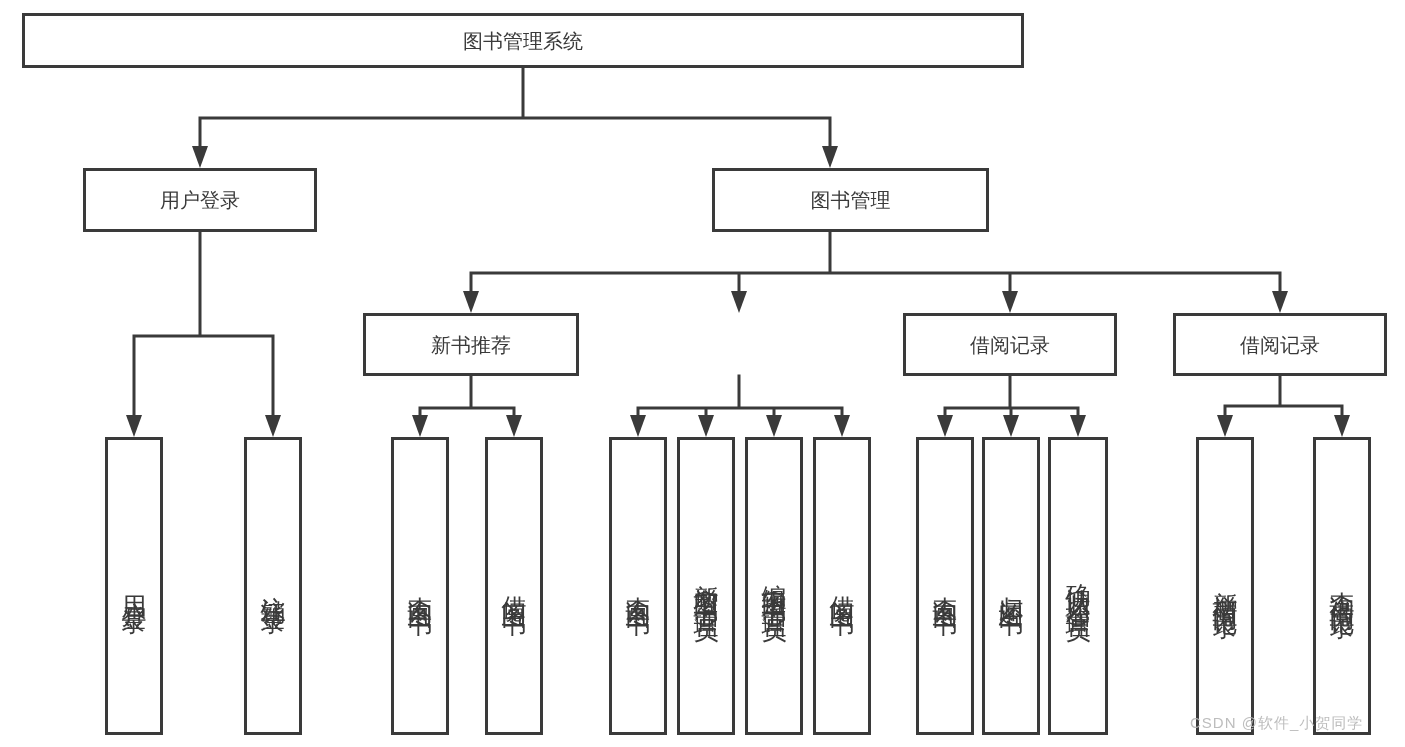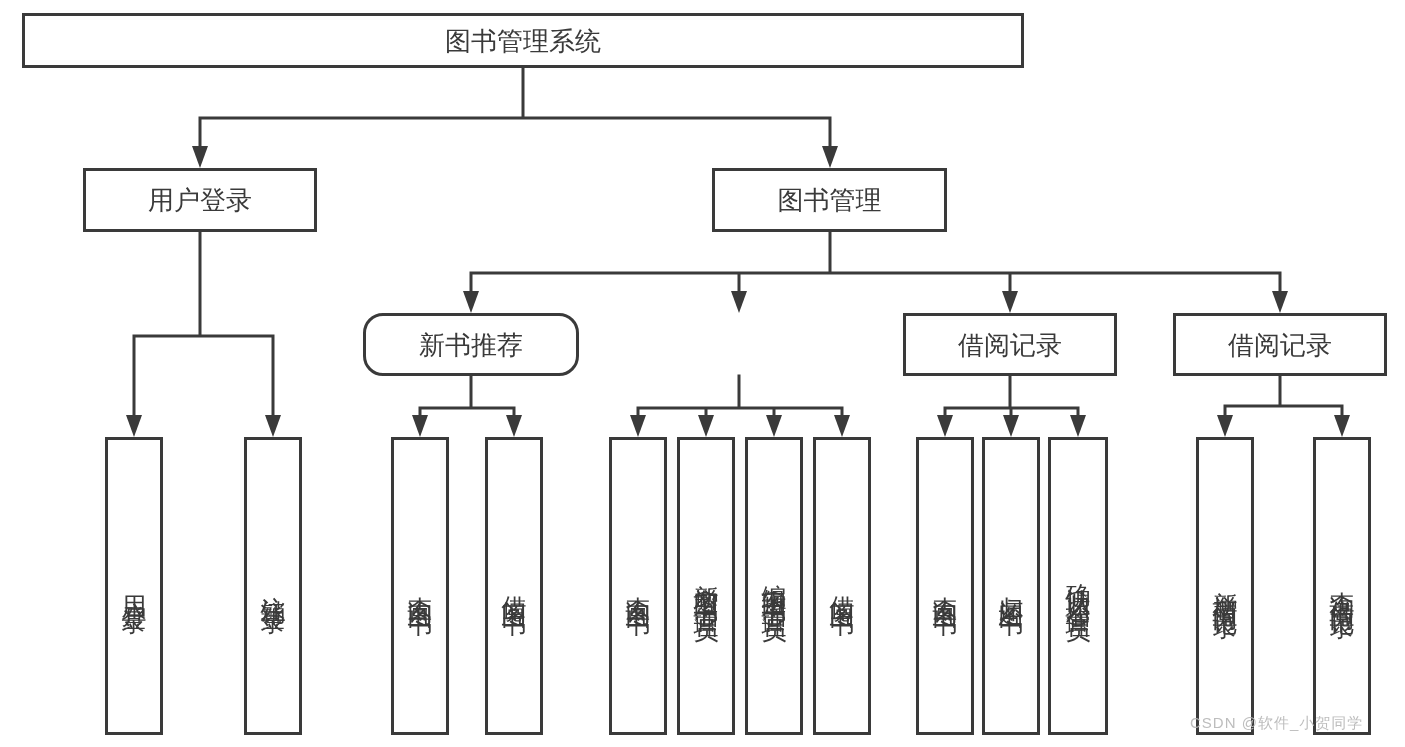--- a/index.html
+++ b/index.html
@@ -19,38 +19,38 @@
   }
   .box {
     position: absolute;
     box-sizing: border-box;
     background: #ffffff;
     border: 3px solid #3a3a3a;
     color: #3a3a3a;
     display: flex;
     align-items: center;
     justify-content: center;
-    font-size: 26px;
+    font-size: 20px;
     line-height: 1;
     z-index: 2;
     white-space: nowrap;
   }
   .leaf {
     writing-mode: vertical-rl;
     text-orientation: mixed;
     letter-spacing: 5px;
     font-size: 25px;
   }
   
   .n-root   { left: 22px;   top: 13px;  width: 1002px; height: 55px; }
   
   .n-login  { left: 83px;   top: 168px; width: 234px;  height: 64px; }
-  .n-mgmt   { left: 712px;  top: 168px; width: 235px;  height: 64px; }
+  .n-mgmt   { left: 712px;  top: 168px; width: 277px;  height: 64px; }
   
-  .n-newrec { left: 363px;  top: 313px; width: 216px;  height: 63px; border-radius: 20px; }
+  .n-newrec { left: 363px;  top: 313px; width: 216px;  height: 63px; }
   .n-borrow { left: 632px;  top: 313px; width: 213px;  height: 63px; }
   .n-cur    { left: 903px;  top: 313px; width: 214px;  height: 63px; }
   .n-rec    { left: 1173px; top: 313px; width: 214px;  height: 63px; text-align: right; }
   
   .lf { top: 437px; height: 298px; width: 58px; }
   .lf-1  { left: 105px; }
   .lf-2  { left: 244px; }
   .lf-3  { left: 391px; }
   .lf-4  { left: 485px; }
   .lf-5  { left: 609px; }

